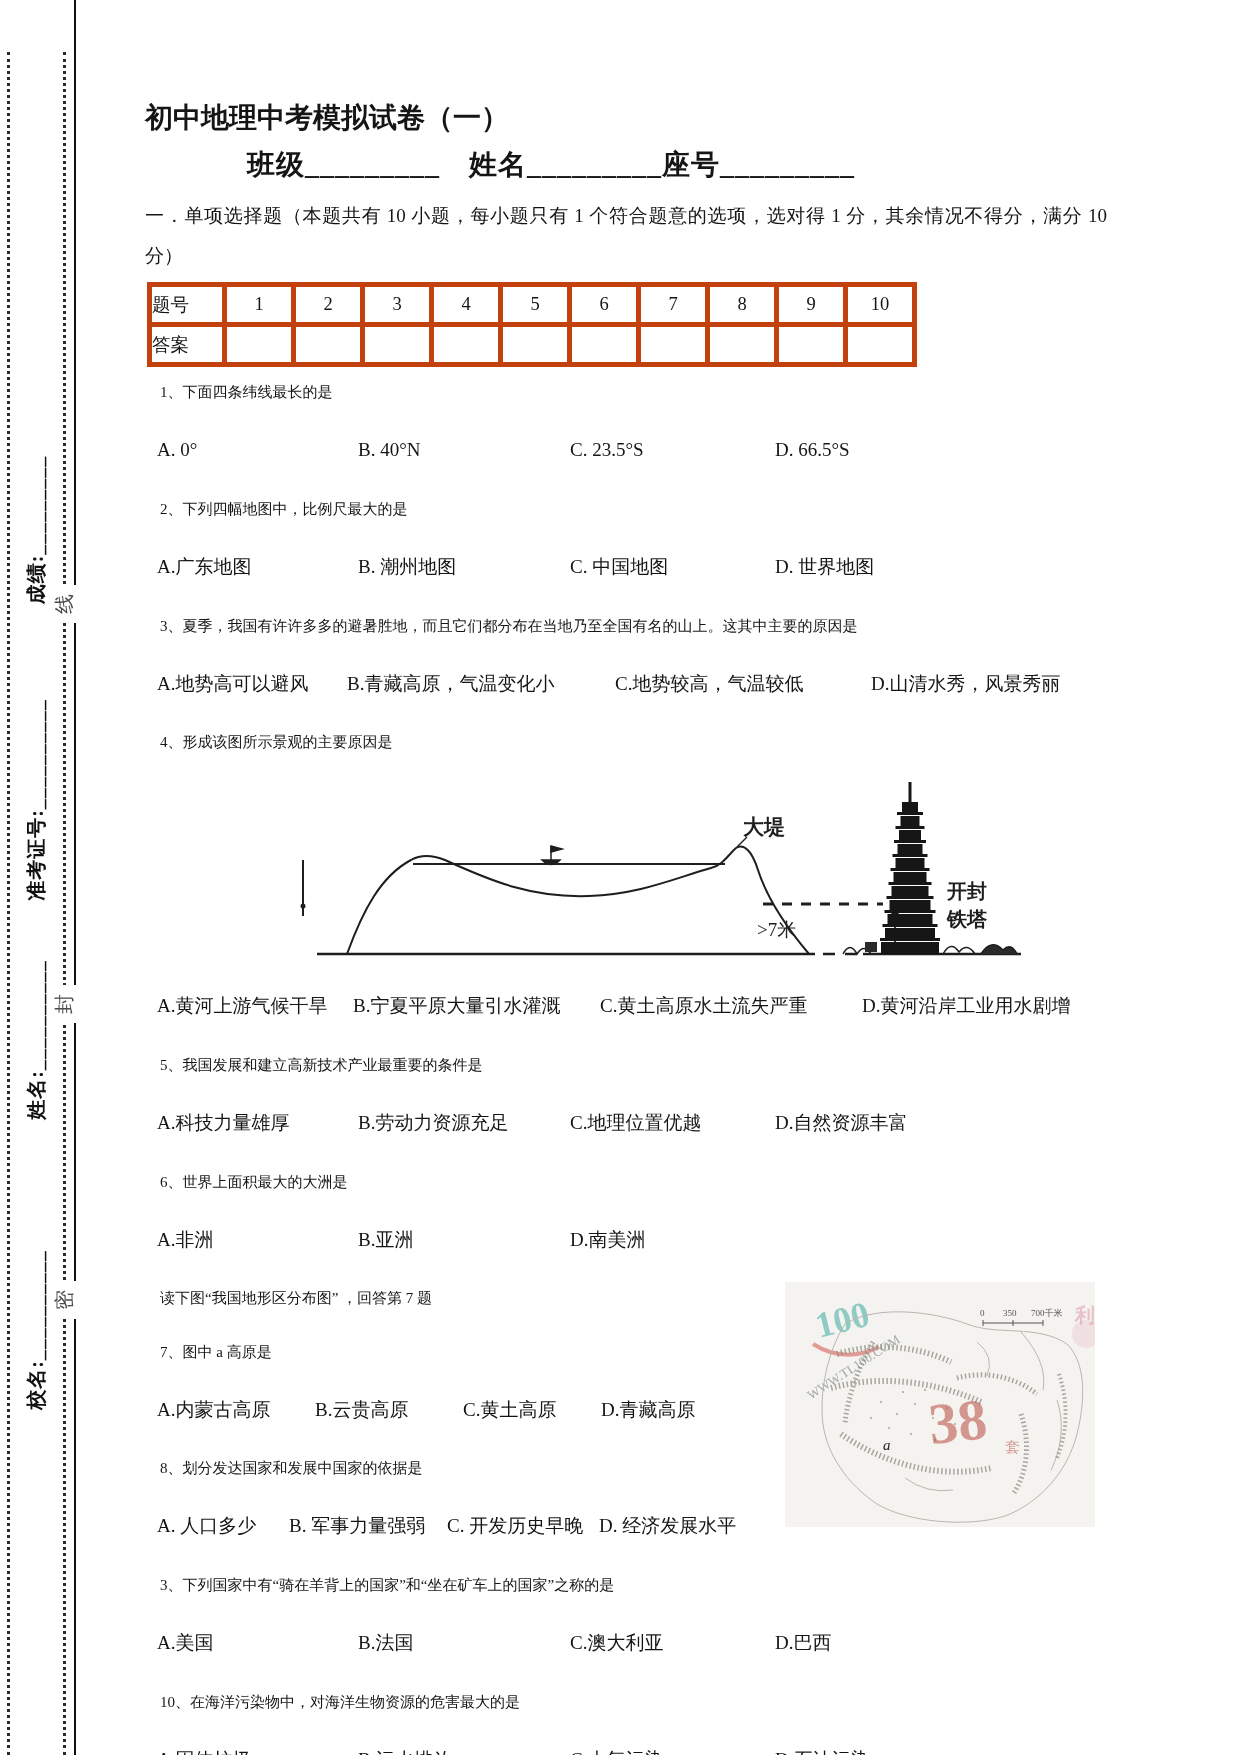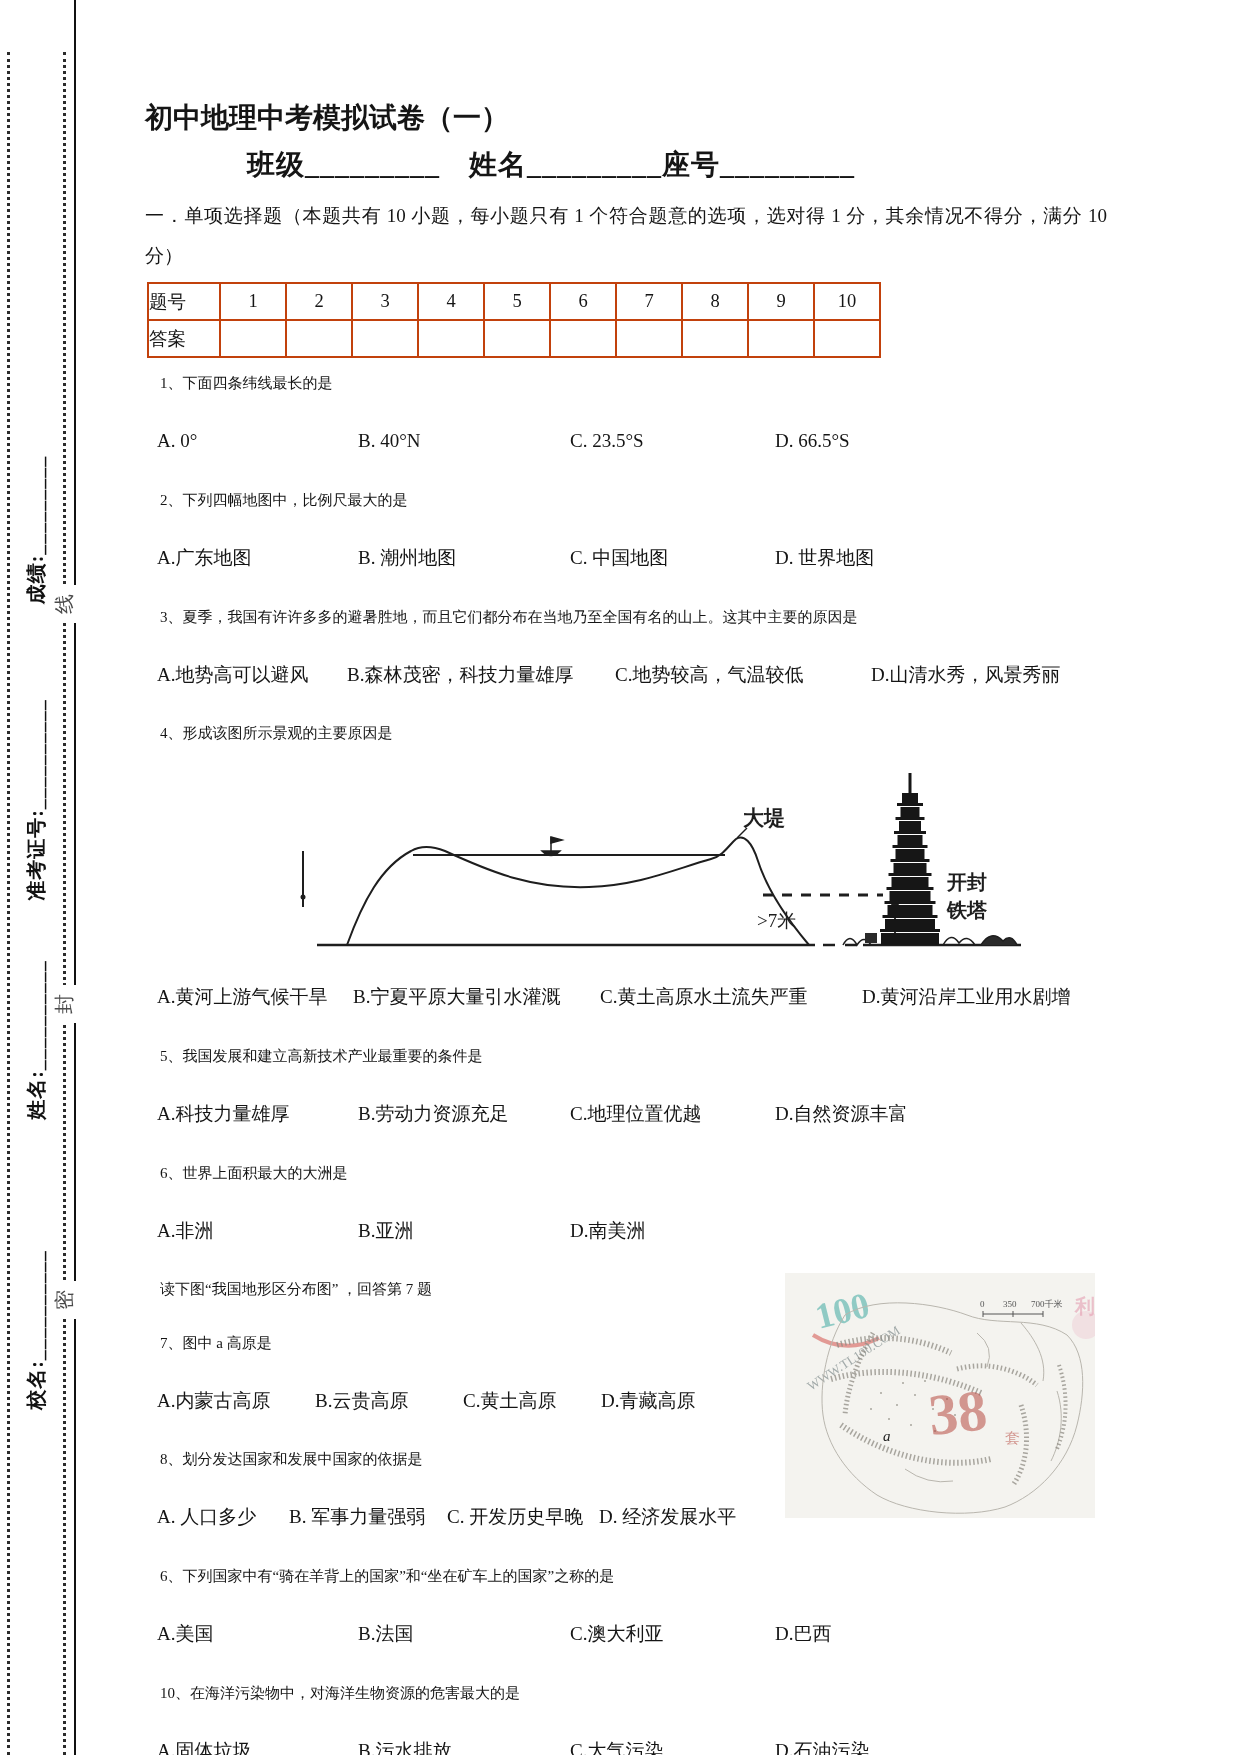--- a/index.html
+++ b/index.html
@@ -20,21 +20,21 @@
     position:absolute; left:64px; transform:translate(-50%,-50%) rotate(-90deg);
     background:#fff; padding:0 9px; font-size:20px; color:#4a4a4a; z-index:2;
   }
   
   .content { position:absolute; left:145px; top:100px; width:962px; }
   h1.title { font-size:28px; line-height:1.3; font-weight:bold; margin:0 118px 0 0; }
   .stu-line { text-align:center; margin:10px 150px 0 0; font-size:28px; font-weight:bold; letter-spacing:1px; }
   .intro { font-size:19px; line-height:2.1; margin:12px 0 0 0; text-align:justify; }
   table.ans-table { border-collapse:collapse; margin:6px 0 0 2px; }
   table.ans-table td, table.ans-table th {
-    border:2px solid #c2410c; font-weight:normal; font-size:18.5px; height:35px; padding:0;
+    border:5px solid #c2410c; font-weight:normal; font-size:18.5px; height:35px; padding:0;
   }
   th.rowhead { width:70px; text-align:left; padding-left:8px; }
   td.numcell { width:64px; text-align:center; }
   .q    { font-size:15px; line-height:2.55; margin:15px; }
   .q.first { margin-top:6px; }
   .opts { font-size:19px; line-height:2.55; margin:12px; display:grid;
           grid-template-columns:201px 212px 205px 1fr; overflow:hidden; }
   .opts.g3 { grid-template-columns:190px 268px 256px 1fr; }
   .opts.g4 { grid-template-columns:196px 247px 262px 1fr; }
   .opts.g7 { grid-template-columns:158px 148px 138px 1fr; }
@@ -110,21 +110,21 @@
   <div class="opts">
     <span>A.广东地图</span>
     <span>B. 潮州地图</span>
     <span>C. 中国地图</span>
     <span>D. 世界地图</span>
   </div>
 
   <p class="q">3、夏季，我国有许许多多的避暑胜地，而且它们都分布在当地乃至全国有名的山上。这其中主要的原因是</p>
   <div class="opts g3">
     <span>A.地势高可以避风</span>
-    <span>B.森林茂密，科技力量雄厚</span>
+    <span>B.青藏高原，气温变化小</span>
     <span>C.地势较高，气温较低</span>
     <span>D.山清水秀，风景秀丽</span>
   </div>
 
   <p class="q">4、形成该图所示景观的主要原因是</p>
 
   <div class="fig-river">
     <svg width="730" height="190" viewBox="0 0 730 190" fill="none" stroke="#1e1e1e" stroke-width="2">
       <line x1="8" y1="84" x2="8" y2="140"></line>
       <circle cx="8" cy="130" r="2.5" fill="#1e1e1e" stroke="none"></circle>
@@ -284,21 +284,21 @@
   </div>
 
   <p class="q">8、划分发达国家和发展中国家的依据是</p>
   <div class="opts g8">
     <span>A.  人口多少</span>
     <span>B.  军事力量强弱</span>
     <span>C.  开发历史早晚</span>
     <span>D.  经济发展水平</span>
   </div>
 
-  <p class="q">6、下列国家中有“骑在羊背上的国家”和“坐在矿车上的国家”之称的是</p>
+  <p class="q">3、下列国家中有“骑在羊背上的国家”和“坐在矿车上的国家”之称的是</p>
   <div class="opts">
     <span>A.美国</span>
     <span>B.法国</span>
     <span>C.澳大利亚</span>
     <span>D.巴西</span>
   </div>
 
   <p class="q">10、在海洋污染物中，对海洋生物资源的危害最大的是</p>
   <div class="opts">
     <span>A.固体垃圾</span>

